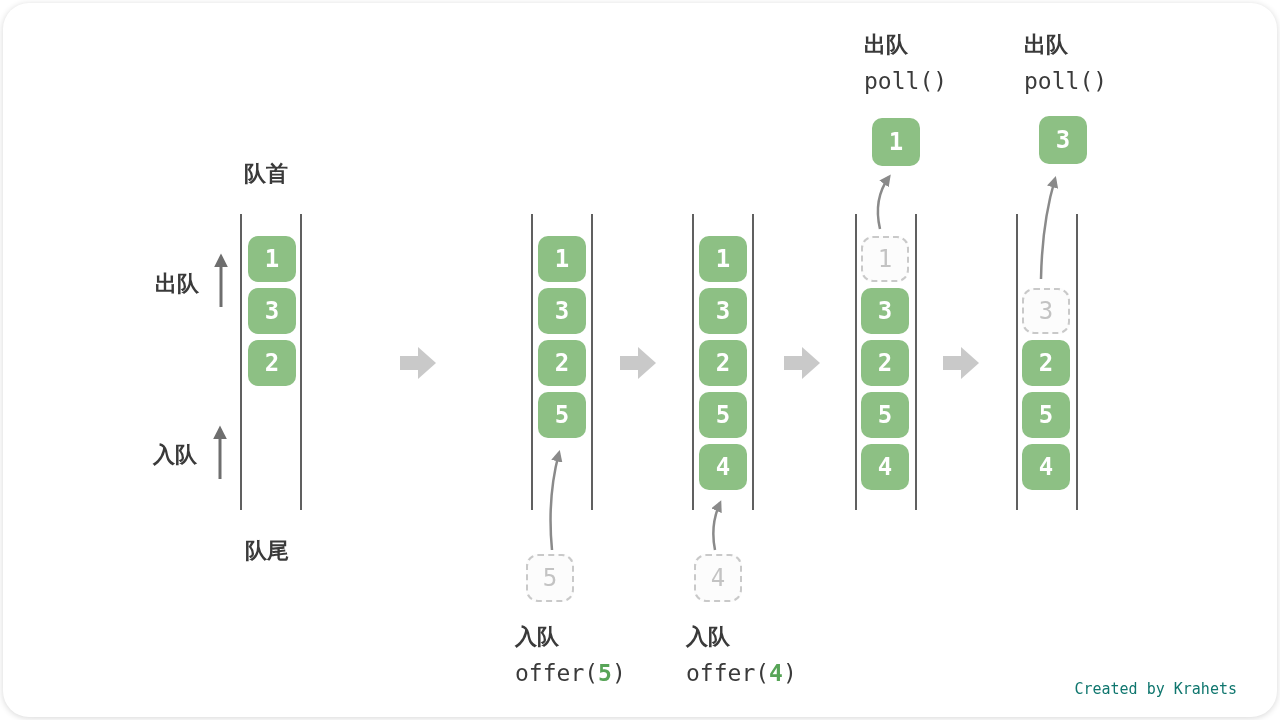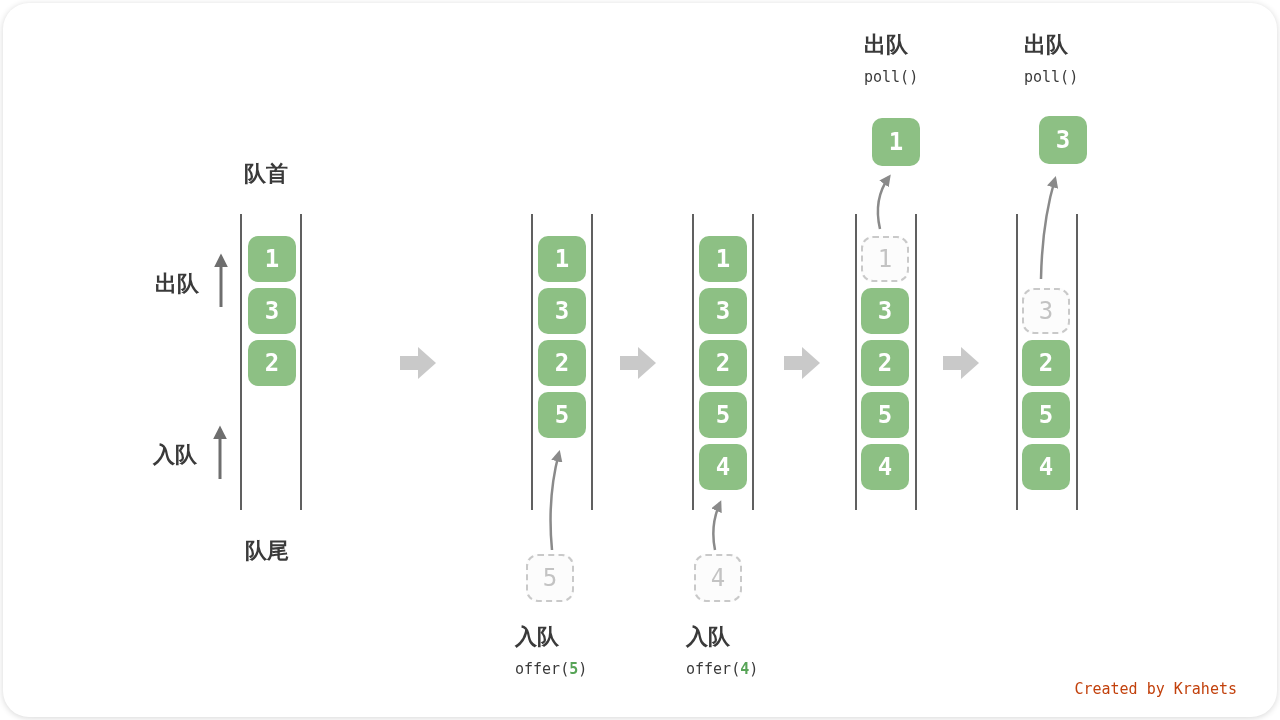--- a/index.html
+++ b/index.html
@@ -42,27 +42,27 @@
     font-weight: 500; border-radius: 12px;
   }
   .cell.pending { width: 48px; height: 48px; }
 
   .op-label { position: absolute; white-space: nowrap; }
   .op-label .zh-line {
     font-weight: bold; color: #3a3a3a; font-size: 22px;
     font-family: "Liberation Sans", sans-serif; margin-bottom: 8px;
   }
   .code-line {
-    font-family: "DejaVu Sans Mono", monospace; font-size: 15px; color: #3a3a3a;
+    font-family: "DejaVu Sans Mono", monospace; font-size: 23px; color: #3a3a3a;
   }
   .code-line .arg { color: #57a457; font-weight: bold; }
 
   .watermark {
     position: absolute; right: 40px; top: 677px;
-    font-family: "DejaVu Sans Mono", monospace; font-size: 15px; color: #c2410c;
+    font-family: "DejaVu Sans Mono", monospace; font-size: 15px; color: #0f766e;
     white-space: nowrap;
   }
 
   svg.overlay { position: absolute; left: 0; top: 0; width: 1280px; height: 720px; pointer-events: none; }
 </style>
 </head>
 <body>
 
 <div class="card">
 

